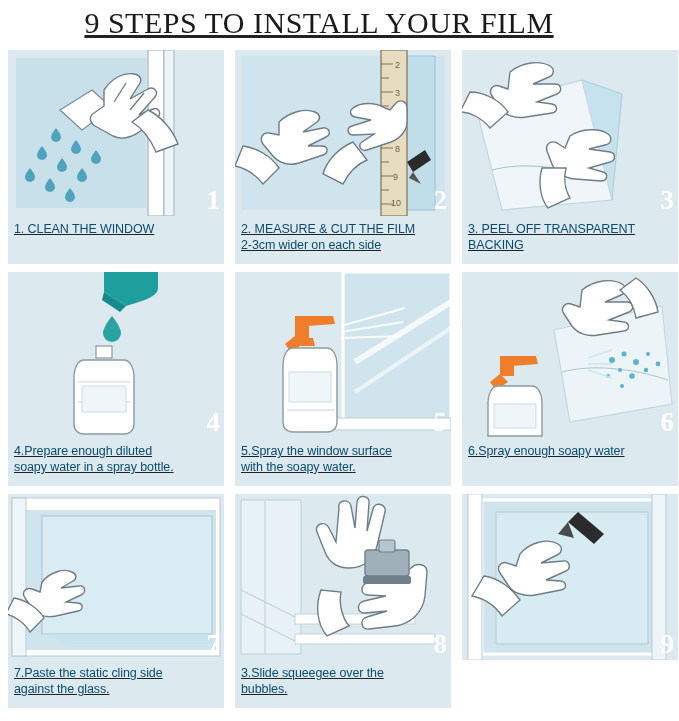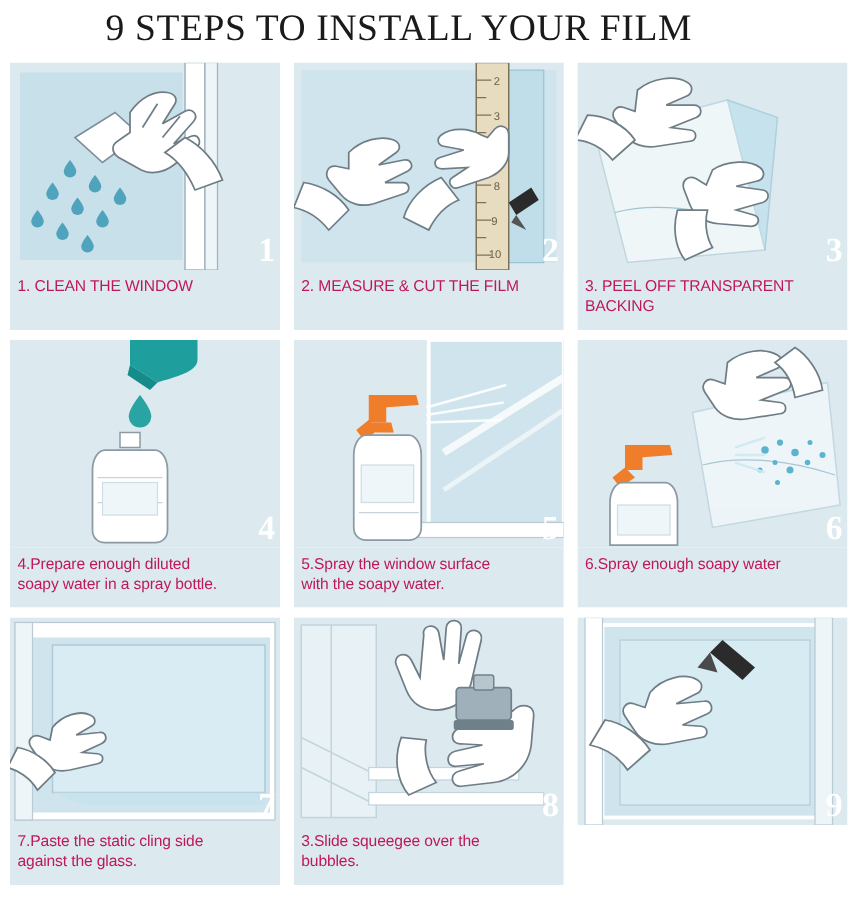--- a/index.html
+++ b/index.html
@@ -12,20 +12,21 @@
     height: 721px;
     font-family: "Liberation Sans", sans-serif;
     color: #222;
     overflow: hidden;
   }
   .page {
     width: 638px;
     height: 721px;
     position: relative;
     background: #ffffff;
+    text-decoration: underline;
   }
   .title {
     text-align: center;
     font-family: "Liberation Serif", serif;
     font-size: 30px;
     letter-spacing: 0.5px;
     color: #1a1a1a;
     padding: 6px 0 10px 0;
     margin: 0;
     font-weight: normal;
@@ -53,21 +54,21 @@
     background: #dceaf0;
     overflow: hidden;
   }
   .caption {
     position: relative;
     width: 216px;
     height: 48px;
     background: #dceaf0;
     font-size: 12.5px;
     line-height: 16px;
-    color: #be185d;
+    color: #0c4a6e;
     padding: 5px 6px 0 6px;
     box-sizing: border-box;
     letter-spacing: -0.1px;
   }
   .num {
     position: absolute;
     right: 4px;
     bottom: 2px;
     font-family: "Liberation Serif", serif;
     font-size: 27px;
@@ -167,20 +168,21 @@
             <path d="M44 72 c10-10 26-14 36-10 c5 2 6 7 2 10 l-14 10 l20-4 c6-1 9 6 3 9 l-18 9 l14 0 c6 0 7 7 1 9 l-24 8 c-10 3-20 0-26-7 l-10-12 c-4-6 0-12 6-11 l10 2 z"></path>
             <path d="M8 96 c14 2 28 10 36 22 l-16 16 c-8-10-18-16-28-18 z"></path>
             <path d="M150 58 c-10-6-24-6-32 0 c-4 3-3 8 2 9 l16 3 l-19 6 c-6 2-5 9 2 9 l20-1 l-12 8 c-5 3-1 10 5 8 l24-8 c10-4 16-12 16-20 l0-14 c0-7-7-9-11-5 l-6 7 z"></path>
             <path d="M118 92 c-14 6-26 18-30 32 l20 10 c6-12 14-20 24-24 z"></path>
           </g>
         </svg>
         <span class="num">2</span>
       </div>
       <div class="caption">
         <div>2. MEASURE &amp; CUT THE FILM</div>
+        <div>2-3cm wider on each side</div>
       </div>
     </div>
 
     <div class="card">
       <div class="illus">
         <svg width="216" height="166" viewBox="0 0 216 166">
           <rect x="0" y="0" width="216" height="166" fill="#dceaf0"></rect>
           <g>
             <path d="M14 58 L120 30 L150 150 L40 160 Z" fill="#ffffff" opacity="0.55" stroke="#a9c6d2" stroke-width="1.2"></path>
             <path d="M120 30 L160 44 L150 150" fill="#bde0ec" opacity="0.7" stroke="#9cc4d4" stroke-width="1.2"></path>

